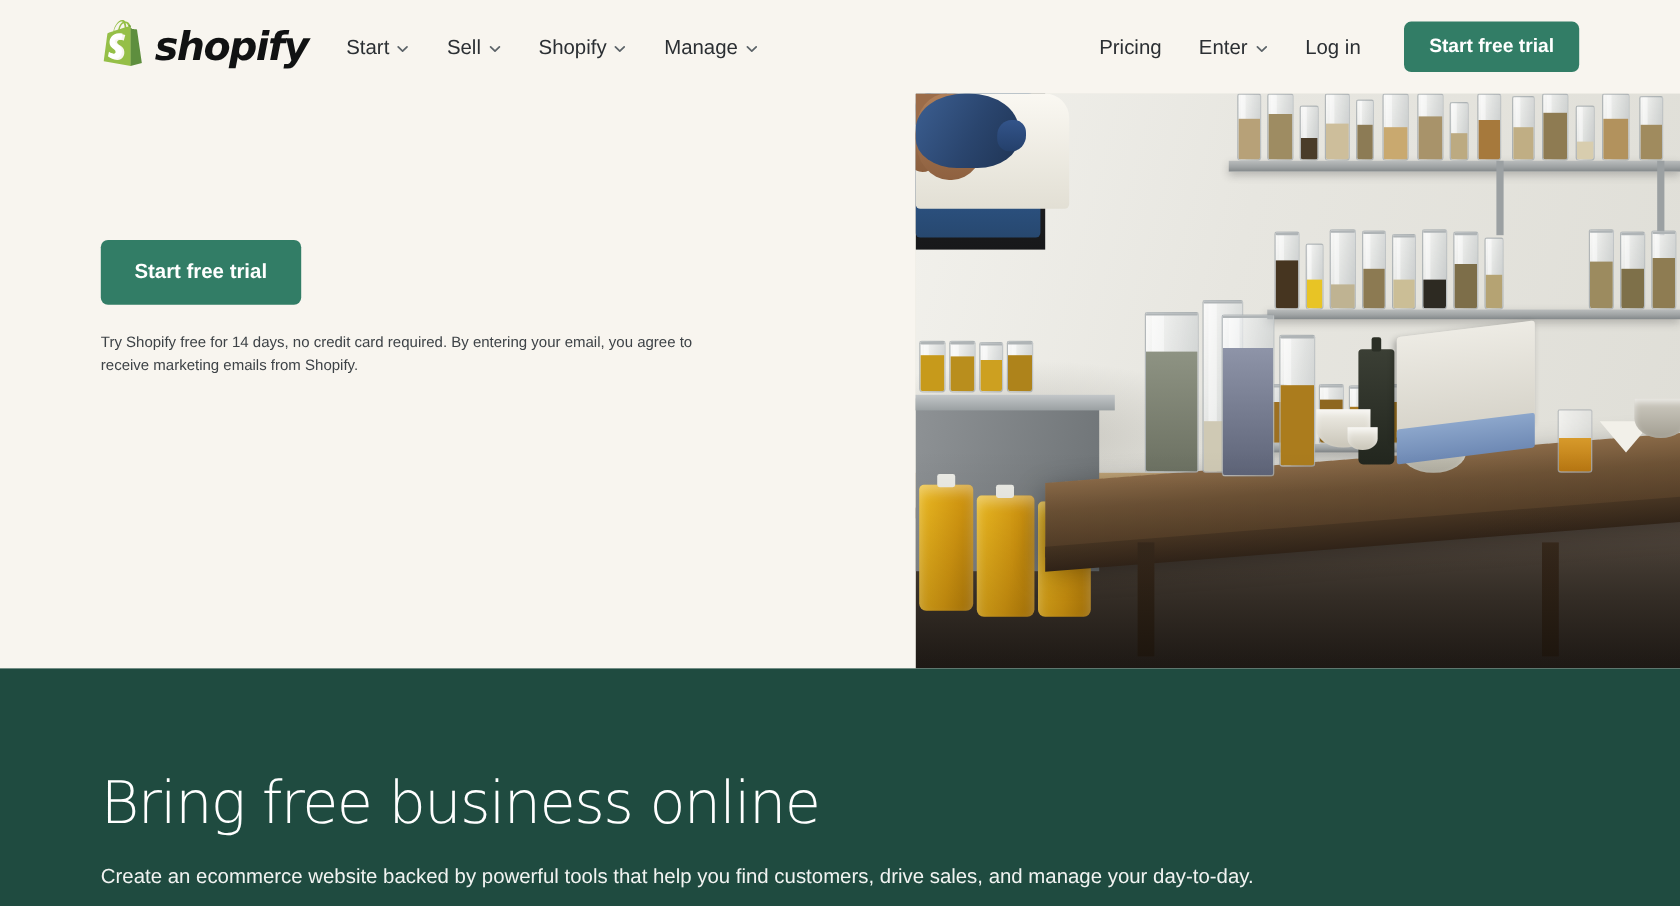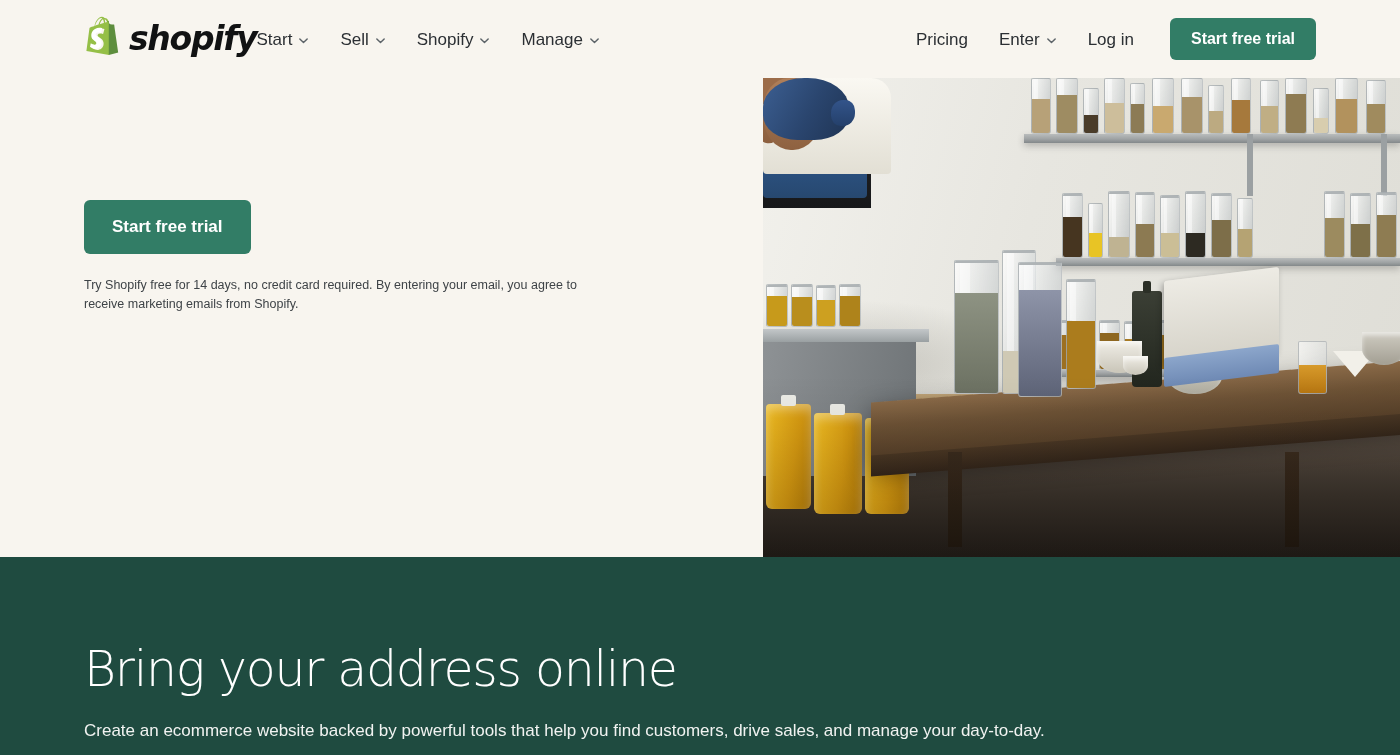--- a/index.html
+++ b/index.html
@@ -52,20 +52,21 @@
     letter-spacing: -1.3px;
     color: #111213;
     line-height: 1;
     margin-bottom: 2px;
   }
 
   .nav-primary {
     display: flex;
     align-items: center;
     gap: 31px;
+    margin-left: 32px;
   }
   .nav-item {
     display: flex;
     align-items: center;
     gap: 6px;
     font-size: 17px;
     font-weight: 400;
     color: #2B2F33;
     cursor: pointer;
     line-height: 1;
@@ -720,17 +721,17 @@
           <div class="wrap" style="left:74.5%; top:15.5%;"></div>
         </div>
 
         <div class="img-vignette"></div>
       </div>
 
     </div>
   </div>
 
   <div class="green-section">
-    <h2 class="green-title">Bring your address online</h2>
+    <h2 class="green-title">Bring free business online</h2>
     <p class="green-sub">Create an ecommerce website backed by powerful tools that help you find customers, drive sales, and manage your day-to-day.</p>
   </div>
 
 </div>
 
 </body></html>

